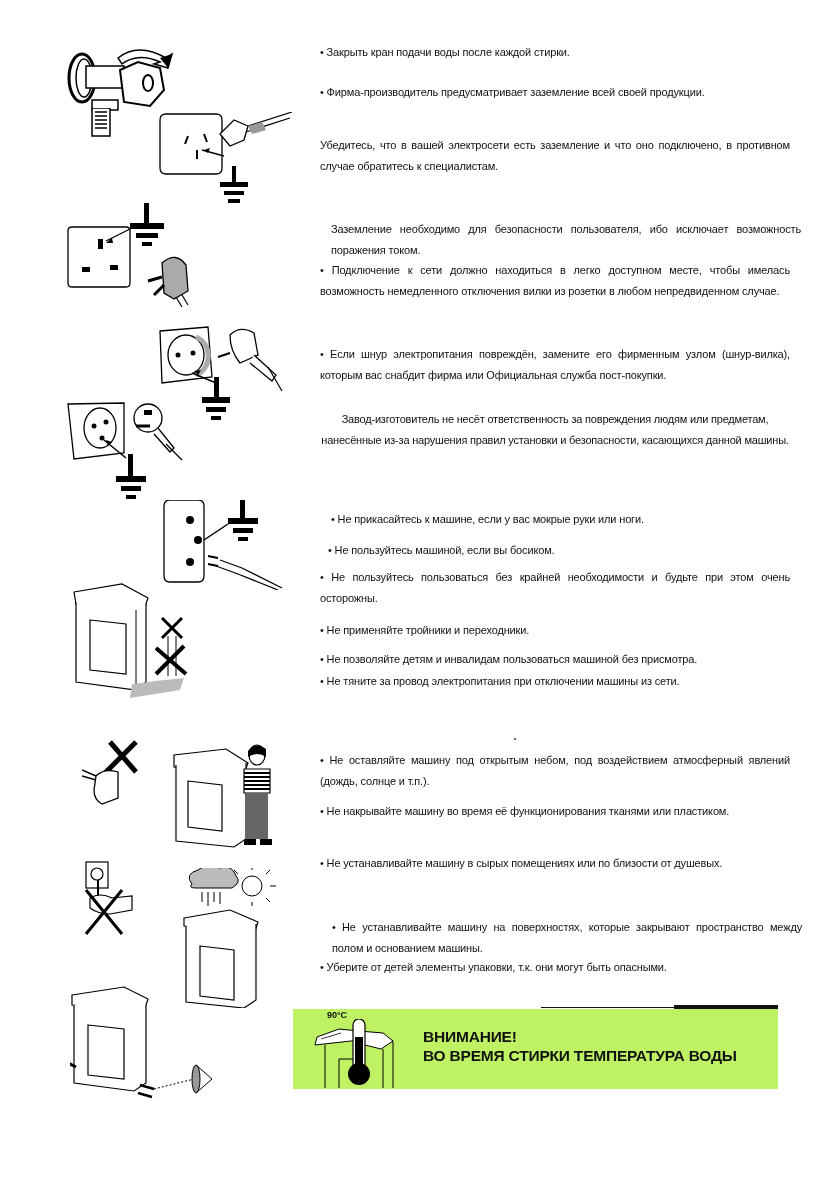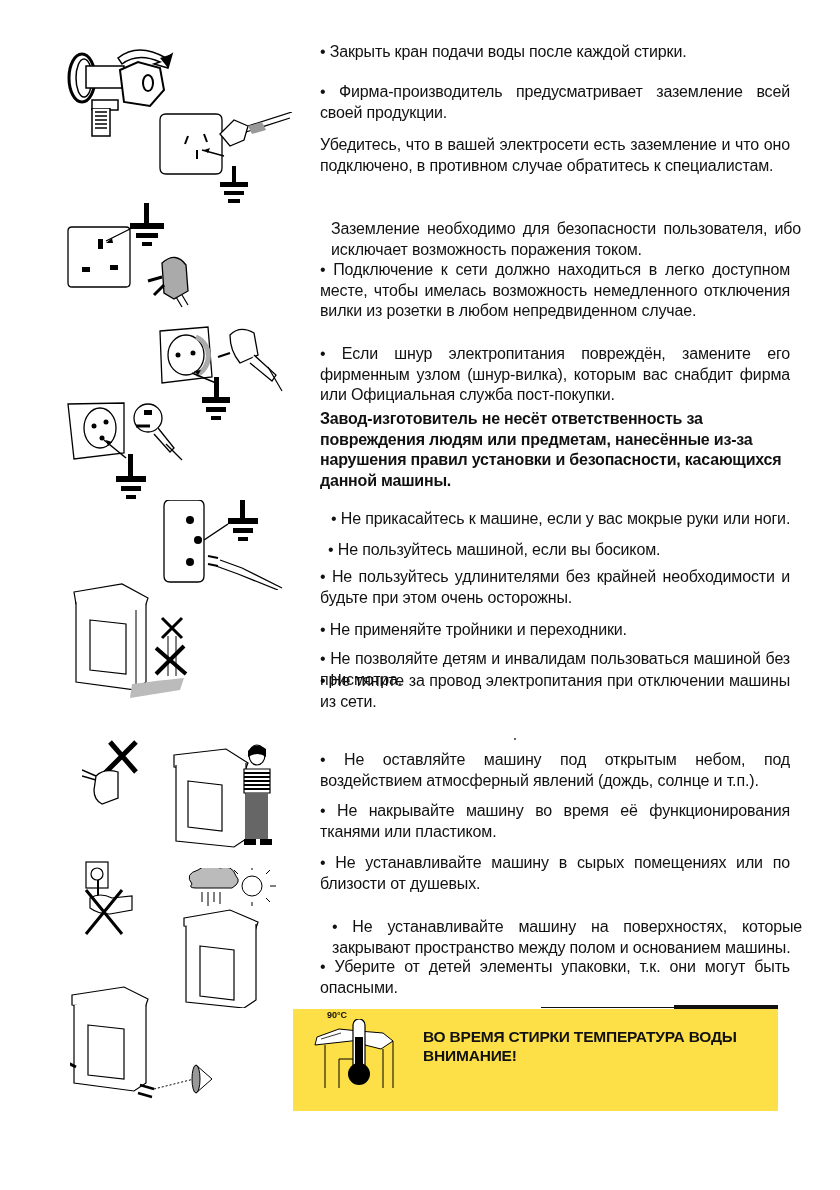--- a/index.html
+++ b/index.html
@@ -1,25 +1,25 @@
 <!DOCTYPE html>
 <html><head>
   <meta charset="utf-8">
   <style>
     html, body { margin: 0; padding: 0; background: #ffffff; }
     body { width: 840px; height: 1190px; position: relative; overflow: hidden;
            font-family: "Liberation Sans", sans-serif; color: #111; }
     .text-col { position: absolute; left: 320px; top: 42px; width: 470px; }
-    .para { position: absolute; left: 0; width: 470px; font-size: 16px; line-height: 20.5px;
+    .para { position: absolute; left: 0; width: 470px; font-size: 11px; line-height: 20.5px;
             text-align: justify; letter-spacing: -0.15px; }
-    .para.bold { font-weight: bold; text-align: left; letter-spacing: -0.2px; }
+    .para.bold { font-weight: normal; text-align: center; letter-spacing: -0.2px; }
     .illus { position: absolute; }
     .rule-thin { position: absolute; left: 541px; top: 1007px; width: 135px; height: 1px; background: #111; }
     .rule-thick { position: absolute; left: 674px; top: 1005px; width: 104px; height: 5px; background: #111; }
-    .warn-box { position: absolute; left: 293px; top: 1009px; width: 485px; height: 102px; background: #fde047; }
+    .warn-box { position: absolute; left: 293px; top: 1009px; width: 485px; height: 80px; background: #bef264; }
     .warn-text { position: absolute; left: 130px; top: 19px; font-weight: bold; font-size: 15.5px; line-height: 18.5px; letter-spacing: -0.2px; }
     .warn-temp { position: absolute; left: 34px; top: 1px; font-weight: bold; font-size: 9px; }
     .stray-dot { position: absolute; left: 514px; top: 738px; width: 2px; height: 2px; background: #333; border-radius: 1px; }
   </style>
 </head>
 <body>
 
 <svg class="illus" style="left:62px;top:48px" width="120" height="70" viewBox="0 0 120 70">
   <ellipse cx="20" cy="30" rx="13" ry="24" fill="#fff" stroke="#000" stroke-width="3"></ellipse>
   <ellipse cx="22" cy="30" rx="8" ry="19" fill="#fff" stroke="#000" stroke-width="1.5"></ellipse>
@@ -180,21 +180,21 @@
 <div class="text-col">
   <p class="para" style="top:0px;margin:0">• Закрыть кран подачи воды после каждой стирки.</p>
   <p class="para" style="top:40px;margin:0">• Фирма-производитель предусматривает заземление всей своей продукции.</p>
   <p class="para" style="top:93px;margin:0">Убедитесь, что в вашей электросети есть заземление и что оно подключено, в противном случае обратитесь к специалистам.</p>
   <p class="para" style="top:166px;margin:11px">Заземление необходимо для безопасности пользователя, ибо исключает возможность поражения током.</p>
   <p class="para" style="top:218px;margin:0">• Подключение к сети должно находиться в легко доступном месте, чтобы имелась возможность немедленного отключения вилки из розетки в любом непредвиденном случае.</p>
   <p class="para" style="top:302px;margin:0">• Если шнур электропитания повреждён, замените его фирменным узлом (шнур-вилка), которым вас снабдит фирма или Официальная служба пост-покупки.</p>
   <p class="para bold" style="top:367px;margin:0">Завод-изготовитель не несёт ответственность за повреждения людям или предметам, нанесённые из-за нарушения правил установки и безопасности, касающихся данной машины.</p>
   <p class="para" style="top:456px;margin:11px">• Не прикасайтесь к машине, если у вас мокрые руки или ноги.</p>
   <p class="para" style="top:490px;margin:8px">• Не пользуйтесь машиной, если вы босиком.</p>
-  <p class="para" style="top:525px;margin:0">• Не пользуйтесь удлинителями без крайней необходимости и будьте при этом очень осторожны.</p>
+  <p class="para" style="top:525px;margin:0">• Не пользуйтесь пользоваться без крайней необходимости и будьте при этом очень осторожны.</p>
   <p class="para" style="top:578px;margin:0">• Не применяйте тройники и переходники.</p>
   <p class="para" style="top:607px;margin:0">• Не позволяйте детям и инвалидам пользоваться машиной без присмотра.</p>
   <p class="para" style="top:629px;margin:0">• Не тяните за провод электропитания при отключении машины из сети.</p>
   <p class="para" style="top:708px;margin:0">• Не оставляйте машину под открытым небом, под воздействием атмосферный явлений (дождь, солнце и т.п.).</p>
   <p class="para" style="top:759px;margin:0">• Не накрывайте машину во время её функционирования тканями или пластиком.</p>
   <p class="para" style="top:811px;margin:0">• Не устанавливайте машину в сырых помещениях или по близости от душевых.</p>
   <p class="para" style="top:863px;margin:12px">• Не устанавливайте машину на поверхностях, которые закрывают пространство между полом и основанием машины.</p>
   <p class="para" style="top:915px;margin:0">• Уберите от детей элементы упаковки, т.к. они могут быть опасными.</p>
 </div>
 
@@ -209,16 +209,16 @@
     <path d="M24 18 l22 -8 l20 2 l10 8 l-54 6 z" fill="#fff" stroke="#000" stroke-width="1"></path>
     <path d="M28 20 l20 -6" stroke="#000" stroke-width="0.8"></path>
     <path d="M66 12 l24 2 l10 8 l-12 8 l-16 -4 z" fill="#fff" stroke="#000" stroke-width="1"></path>
     <path d="M32 26 v43 M46 40 v29 M90 30 v39 M100 22 v47" stroke="#000" stroke-width="1"></path>
     <path d="M46 40 h14" stroke="#000" stroke-width="1"></path>
     <rect x="60" y="0" width="12" height="52" rx="6" fill="#fff" stroke="#000" stroke-width="1.2"></rect>
     <rect x="62" y="18" width="8" height="34" fill="#000"></rect>
     <circle cx="66" cy="55" r="11" fill="#000"></circle>
   </svg>
   <div class="warn-text">
+    <div>ВНИМАНИЕ!</div>
     <div>ВО ВРЕМЯ СТИРКИ ТЕМПЕРАТУРА ВОДЫ</div>
-    <div>ВНИМАНИЕ!</div>
   </div>
 </div>
 
 </body></html>

